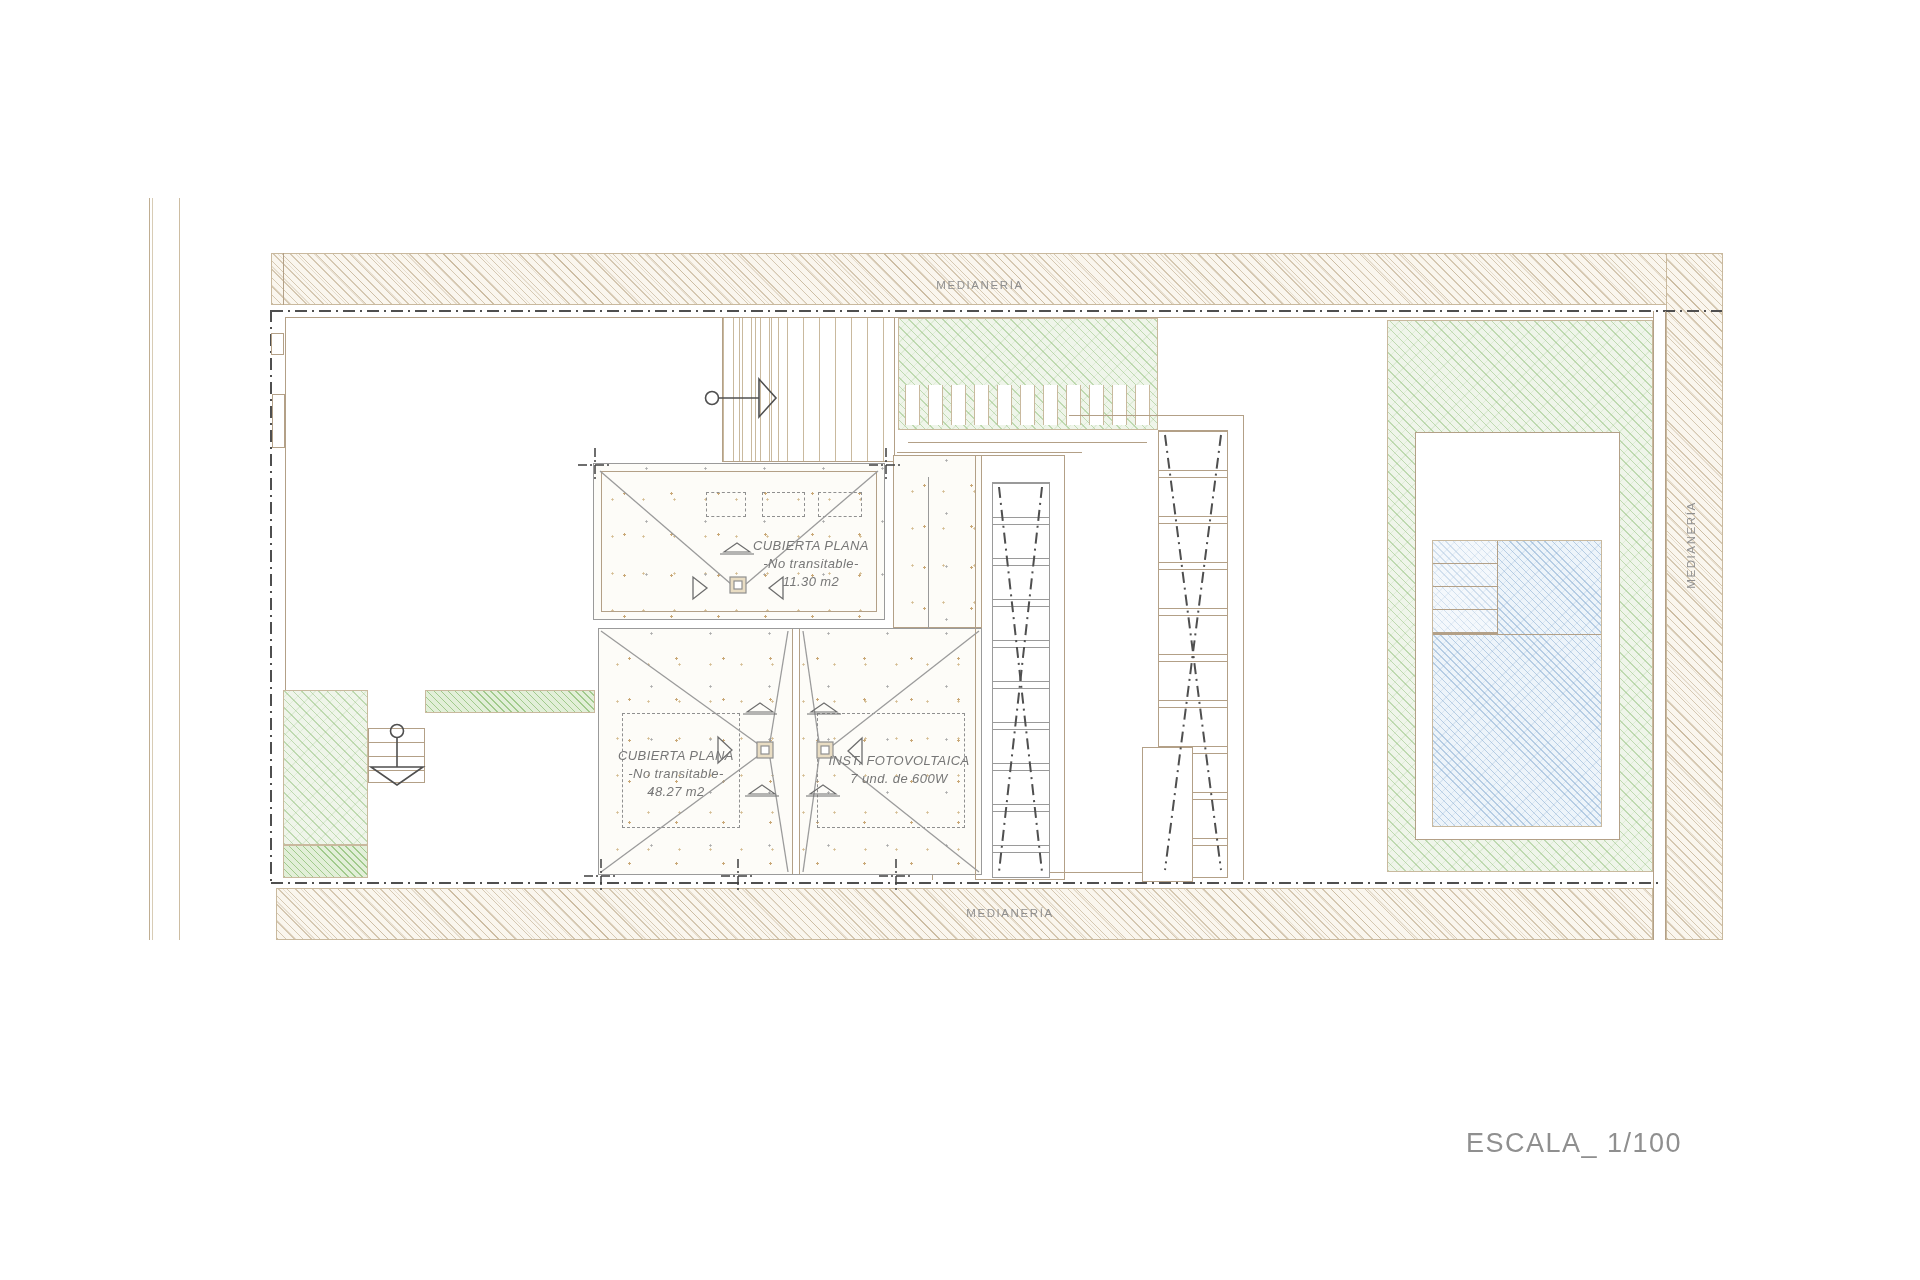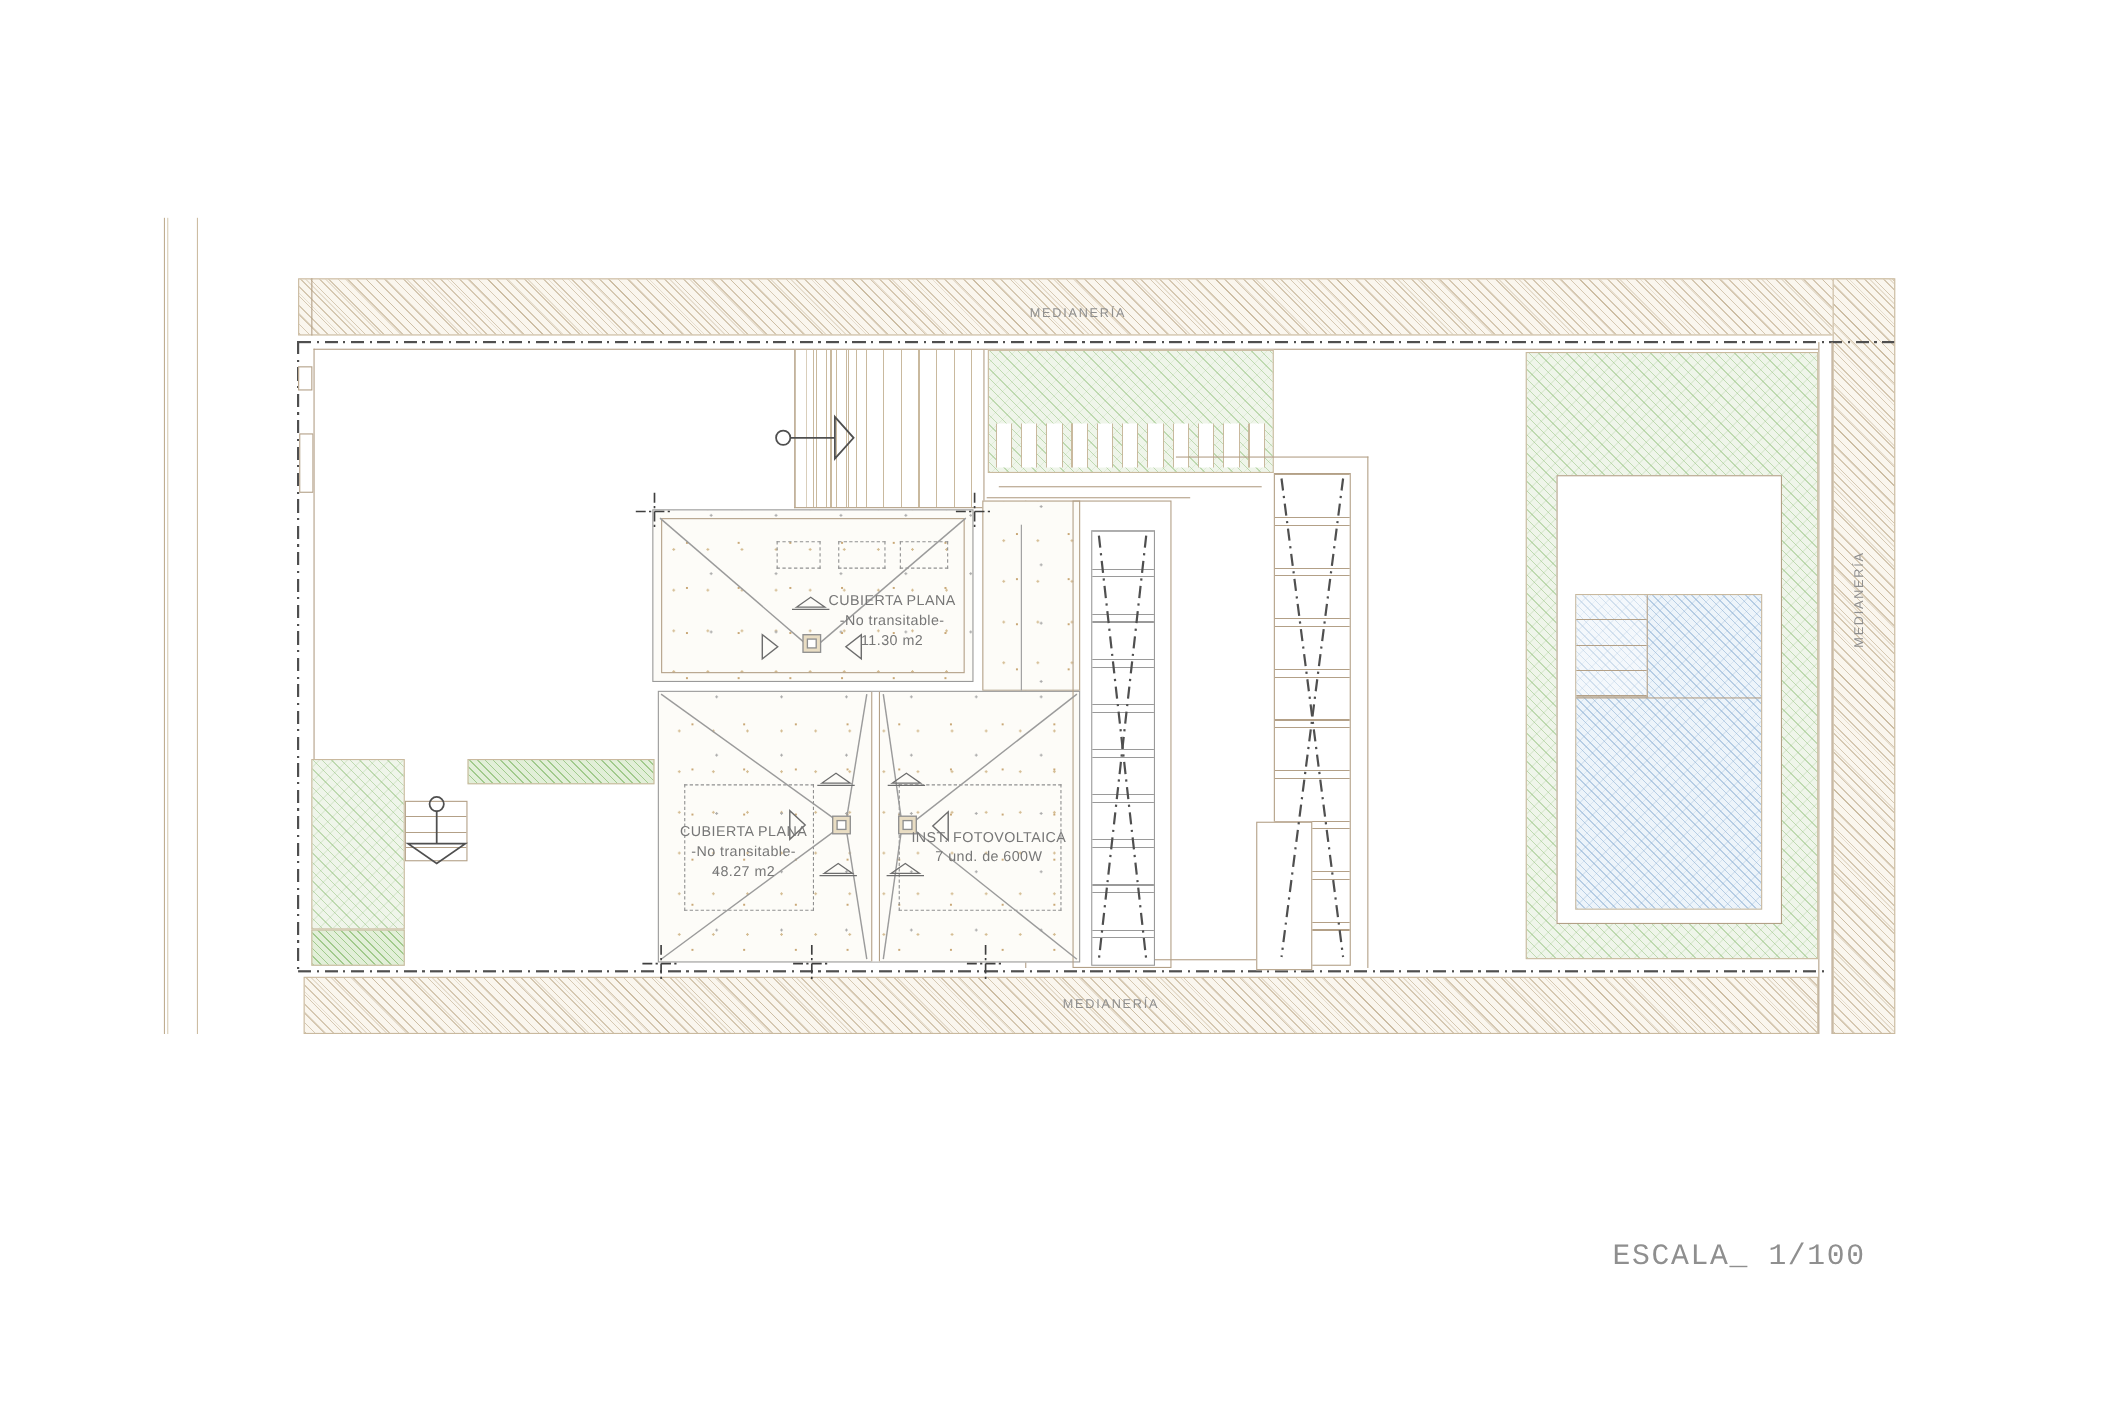--- a/index.html
+++ b/index.html
@@ -34,21 +34,21 @@
   .speckle{background-color:#fdfcf8;
     background-image:radial-gradient(circle,#c9a877 1px,transparent 1.4px),
                      radial-gradient(circle,#ababab .9px,transparent 1.3px),
                      radial-gradient(circle,#d4bc92 .9px,transparent 1.3px);
     background-size:47px 41px,59px 53px,31px 37px;
     background-position:7px 9px,23px 31px,3px 17px;}
   .box-gray{border:1.5px solid var(--gray-line);box-sizing:border-box;}
   .box-tan{border:1px solid var(--wall);box-sizing:border-box;}
   .dashed-rect{position:absolute;border:1.5px dashed #909090;box-sizing:border-box;}
   .medianeria{position:absolute;color:var(--text-gray);font-size:11.5px;letter-spacing:1.6px;text-align:center;white-space:nowrap;}
-  .plan-label{position:absolute;color:var(--label-gray);font-size:13px;line-height:18px;text-align:center;letter-spacing:.4px;}
+  .plan-label{position:absolute;color:var(--label-gray);font-size:13px;line-height:18px;text-align:center;letter-spacing:.4px;font-style:italic;}
   .escala{position:absolute;color:var(--text-gray);font-size:27px;letter-spacing:1.5px;white-space:nowrap;}
   .slats{background-image:repeating-linear-gradient(90deg,var(--wall-light) 0 1px,transparent 1px 16px);}
   .slats-dense{background-image:repeating-linear-gradient(90deg,var(--wall-light) 0 1px,transparent 1px 9px);}
   .rungs-gray{background-image:repeating-linear-gradient(180deg,var(--gray-line) 0 1px,transparent 1px 34px,var(--gray-line) 34px 35px,transparent 35px 41px);border:1px solid var(--gray-line);box-sizing:border-box;}
   .rungs-tan{background-image:repeating-linear-gradient(180deg,var(--wall) 0 1px,transparent 1px 39px,var(--wall) 39px 40px,transparent 40px 46px);border:1px solid var(--wall);box-sizing:border-box;}
   .treads{border:1px solid var(--wall);box-sizing:border-box;background-image:repeating-linear-gradient(180deg,transparent 0 13px,var(--wall) 13px 14px);}
   .pool-steps{background-color:rgba(255,255,255,.38);background-image:repeating-linear-gradient(180deg,transparent 0 22px,var(--wall) 22px 23px);border-right:1px solid var(--wall);border-bottom:1px solid var(--wall);box-sizing:border-box;}
   .planter-slats{background-image:repeating-linear-gradient(90deg,var(--wall-light) 0 1px,#ffffff 1px 14px,var(--wall-light) 14px 15px,transparent 15px 23px);}
 </style>
 </head>
@@ -218,15 +218,15 @@
     <div>CUBIERTA PLANA</div>
     <div>-No transitable-</div>
     <div>48.27 m2</div>
   </div>
 
   <div class="plan-label" style="left:814px;top:752px;width:170px;">
     <div>INST. FOTOVOLTAICA</div>
     <div>7 und. de 600W</div>
   </div>
 
-  <div class="escala" style="left:1466px;top:1128px;font-family:Liberation Mono, monospace;">ESCALA_ 1/100</div>
+  <div class="escala" style="left:1466px;top:1128px;">ESCALA_ 1/100</div>
 
 </div>
 
 </body></html>

